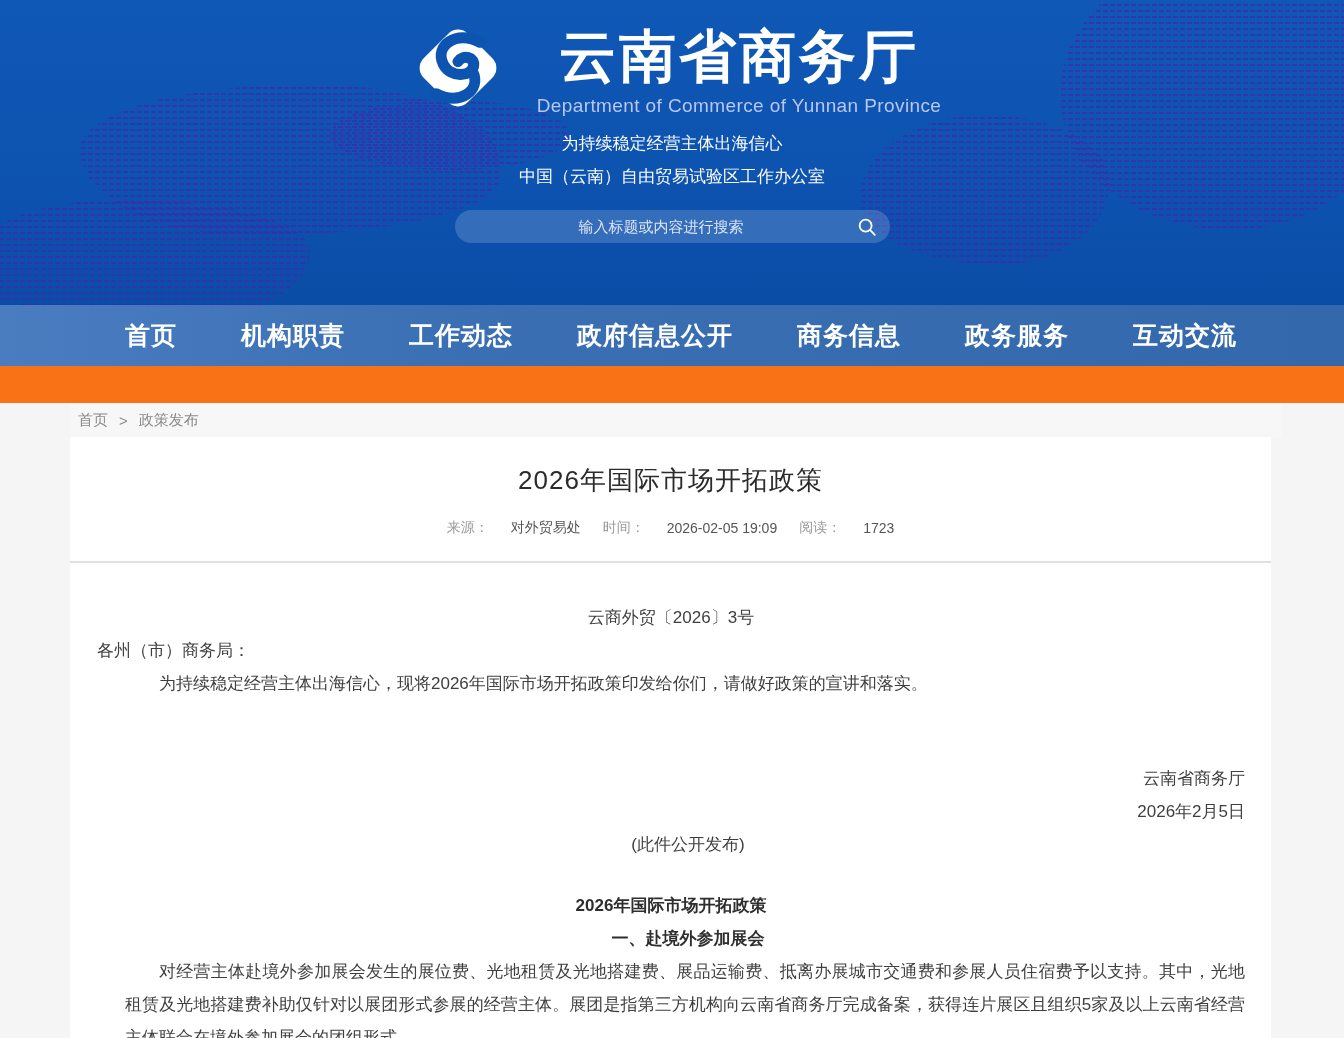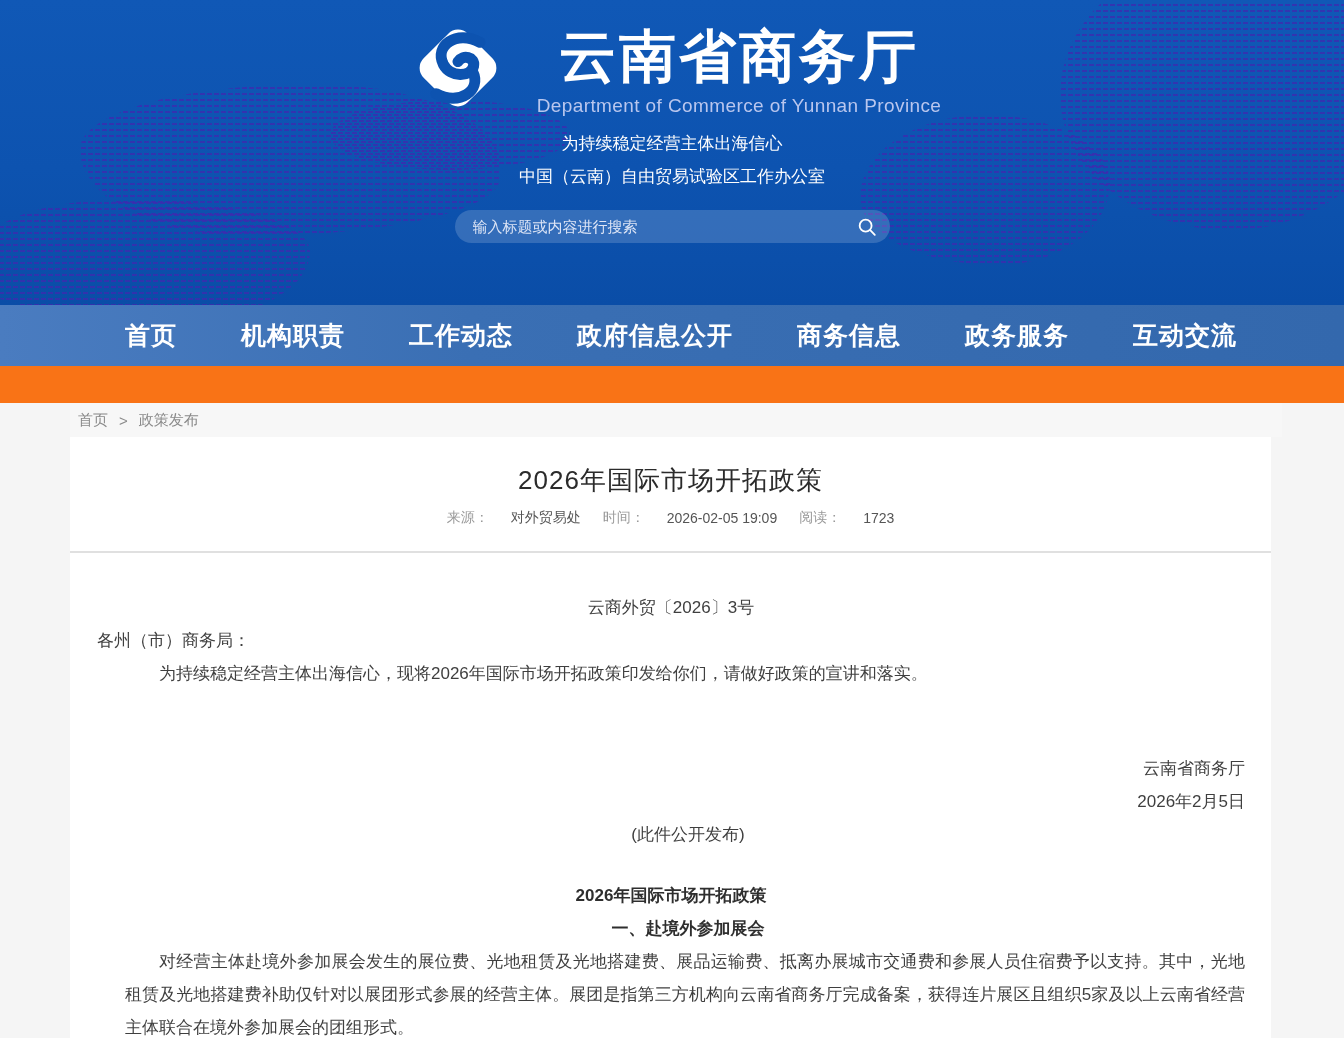--- a/index.html
+++ b/index.html
@@ -20,36 +20,36 @@
 
   .brand-row { position:relative; display:flex; justify-content:center; align-items:flex-start; padding-top:13px; gap:24px; }
   .logo { width:110px; height:110px; flex:0 0 auto; }
   .brand-text { padding-top:12px; text-align:center; }
   .site-title { color:#fff; font-size:57px; font-weight:bold; letter-spacing:3px; line-height:1.1; }
   .site-sub { margin-top:7px; color:#b9c6ee; font-size:19px; letter-spacing:0.4px; }
   .org-line { position:relative; text-align:center; color:#fefefe; font-size:17px; }
   .org-line.l1 { margin-top:9px; }
   .org-line.l2 { margin-top:10px; }
   .searchbar { position:relative; width:435px; height:33px; margin:22px auto 0; background:rgba(255,255,255,0.17); border-radius:17px; display:flex; align-items:center; }
-  .searchbar input { flex:1; height:100%; background:transparent; border:none; outline:none; color:#fff; font-size:15px; padding:0 40px 0 18px; font-family:"Liberation Sans", sans-serif; }
+  .searchbar input { flex:1; height:100%; background:transparent; border:none; outline:none; color:#fff; font-size:15px; padding:0 40px 0 18px; font-family:"Liberation Sans", sans-serif;text-align:center; }
   .searchbar input::placeholder { color:#dde5f6; opacity:1; }
   .search-btn { position:absolute; right:12px; top:6px; width:22px; height:22px; cursor:pointer; background:none; border:none; padding:0; }
 
   
   .nav { height:61px; background:linear-gradient(90deg,#4a7cc0 0%,#3a6fb4 35%,#3368ad 100%); display:flex; align-items:center; padding-left:125px; gap:64px; }
   .nav-item { color:#fff; font-size:25px; font-weight:bold; white-space:nowrap; cursor:pointer; letter-spacing:1px; }
 
   
   .page { background:#f5f5f5; }
   .crumbs { width:1212px; height:34px; margin:37px 0 0 70px; background:#f7f7f7; display:flex; align-items:center; padding-left:8px; font-size:15px; color:#8a8a8a; gap:11px; }
   .crumbs .link { cursor:pointer; }
   .card { width:1201px; margin-left:70px; background:#fff; }
   .head-card { padding:26px 26px 24px; border-bottom:2px solid #e0e0e0; }
   .art-title { text-align:center; font-size:26px; font-weight:500; color:#2b2b2b; letter-spacing:1px; }
-  .meta { margin-top:11px; display:flex; justify-content:center; align-items:center; gap:22px; font-size:14px; }
+  .meta { margin-top:21px; display:flex; justify-content:center; align-items:center; gap:22px; font-size:14px; }
   .meta .lbl { color:#9a9a9a; }
   .meta .val { color:#555; }
   .body-card { padding:38px 26px 60px 27px; font-size:17px; line-height:33px; color:#3f3f3f; min-height:481px; }
   .doc-number { text-align:center; }
   .para { text-indent:2em; text-align:justify;margin-left:28px; }
   .sender { text-align:right; margin-top:62px; }
   .dateline { text-align:right; }
   .pub-note { text-indent:2em;text-align:center; }
   .section-title { font-weight:bold; text-align:center; margin-top:28px; color:#2e2e2e; }
   .sub-heading { font-weight:bold; text-indent:2em; color:#2e2e2e;text-align:center; }

